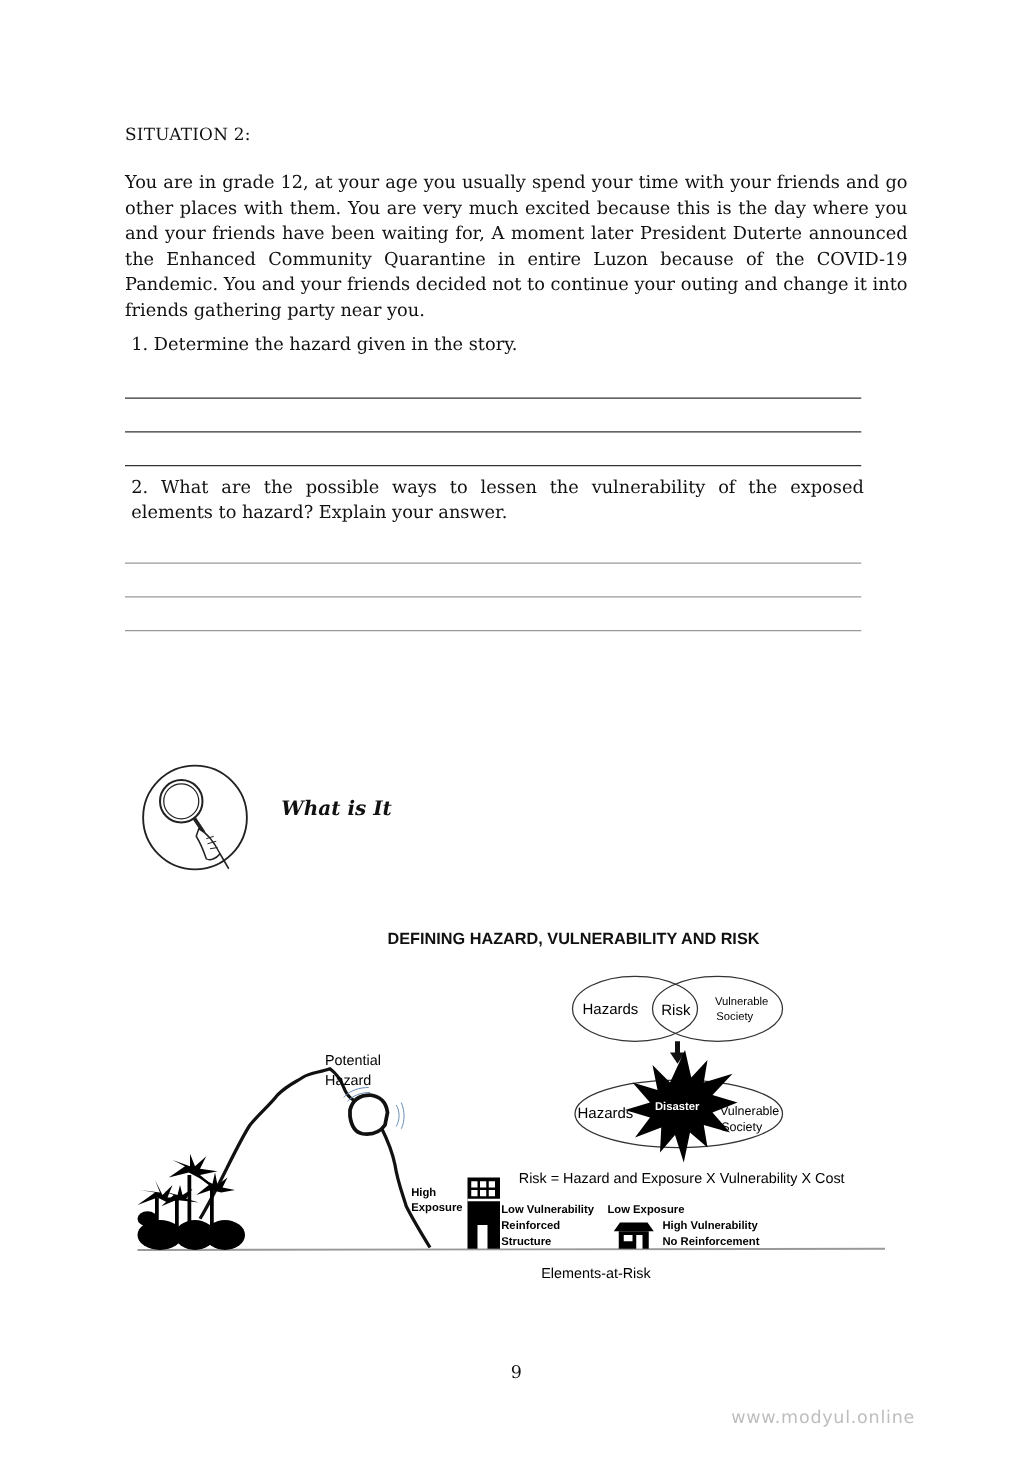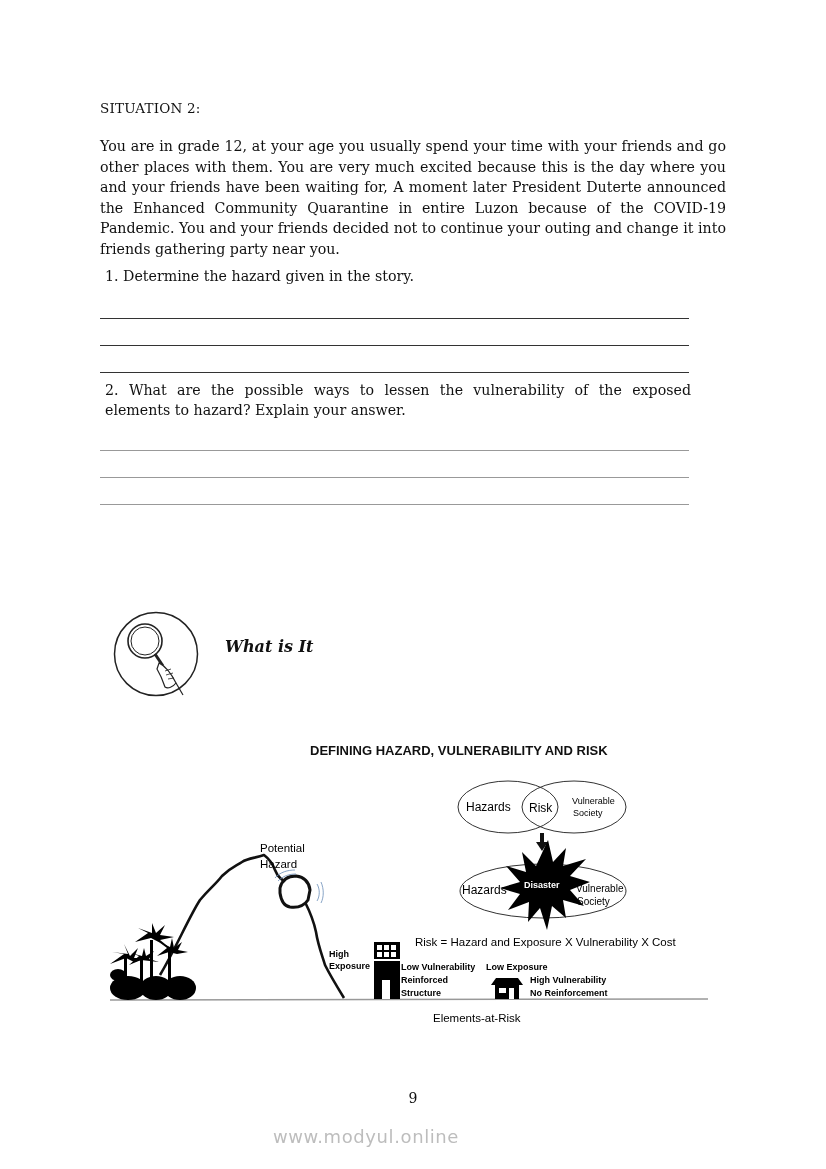--- a/index.html
+++ b/index.html
@@ -17,21 +17,21 @@
   .answer-line.dark { border-top: 1px solid #333; }
   .answer-line.light { border-top: 1px solid #999; }
 
   #what-is-it-icon { position: absolute; left: 113px; top: 611px; width: 86px; height: 86px; }
   #what-is-it-title { position: absolute; left: 225px; top: 637px; font-family: "DejaVu Serif", serif; font-weight: bold; font-style: italic; font-size: 16px; }
 
   #diagram { position: absolute; left: 100px; top: 735px; width: 620px; height: 300px; }
   #diagram-title { position: absolute; left: 270px; top: 743px; font-family: "Liberation Sans", sans-serif; font-weight: bold; font-size: 13px; margin-left: 40px; }
 
   #page-number { position: absolute; left: 0; width: 826px; top: 1090px; text-align: center; font-family: "DejaVu Serif", serif; font-size: 14px; }
-  #watermark { position: absolute; left: 0; width: 732px; top: 1126px; text-align: center; font-family: "DejaVu Sans", sans-serif; font-size: 18px; color: #bdbdbd; letter-spacing: 0.6px; }
+  #watermark { position: absolute; left: 0; width: 732px; top: 1126px; text-align: right; font-family: "DejaVu Sans", sans-serif; font-size: 14px; color: #bdbdbd; letter-spacing: 0.6px; }
 
   svg text { font-family: "Liberation Sans", "DejaVu Sans", sans-serif; }
 </style>
 </head>
 <body>
 
 <div id="situation-title">SITUATION 2:</div>
 <div id="situation-body">You are in grade 12, at your age you usually spend your time with your friends and go other places with them. You are very much excited because this is the day where you and your friends have been waiting for,  A moment later President Duterte announced the Enhanced Community Quarantine in entire Luzon because of the COVID-19 Pandemic. You and your friends decided not to continue your outing and change it into friends gathering party near you.</div>
 
 <div id="q1" class="question">

